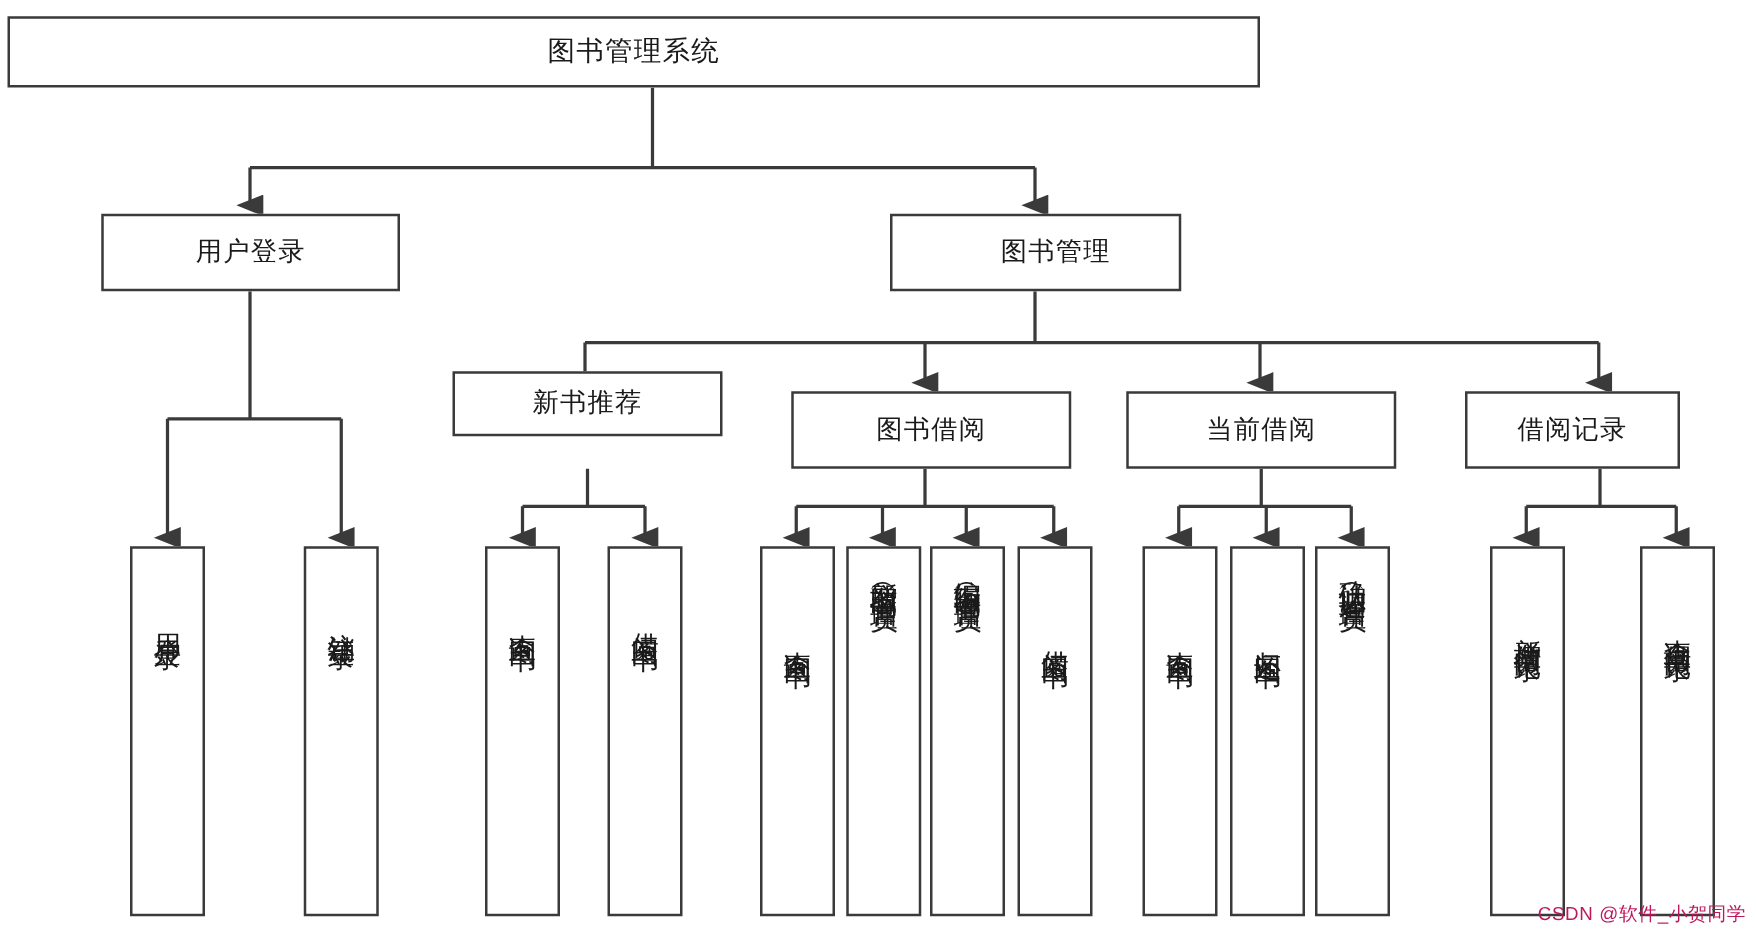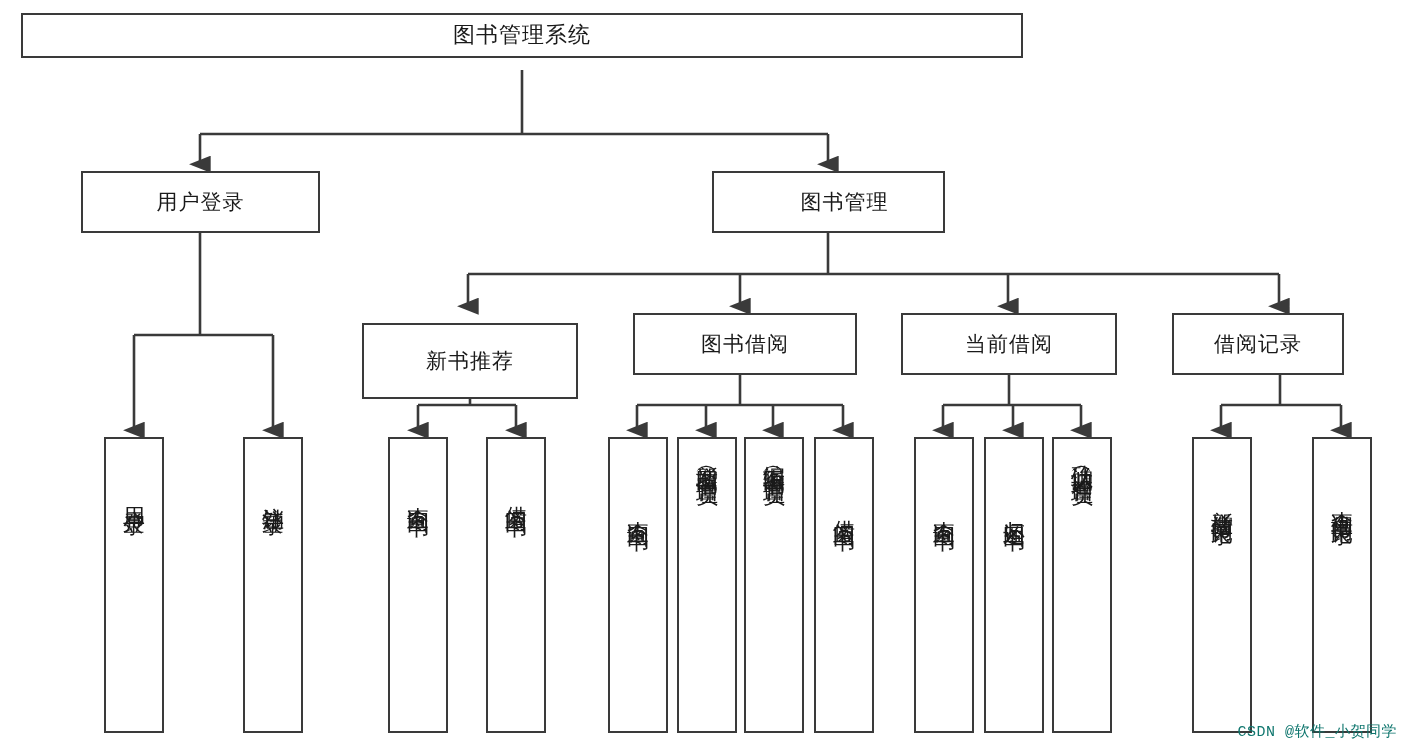--- a/index.html
+++ b/index.html
@@ -72,24 +72,23 @@
     padding-top: 2px;
   }
   .node.vertical.rightgrp .label {
     padding-top: 48px;
   }
   #watermark {
     position: absolute;
     right: 8px;
     bottom: 6px;
     font-size: 15px;
-    color: #0f766e;
+    color: #be185d;
     letter-spacing: 0.5px;
     white-space: nowrap;
-    font-family: Liberation Mono, monospace;
   }
 </style>
 </head>
 <body>
 
 <div id="diagram-root">
 
   <svg class="edges" viewBox="0 0 1405 747" xmlns="http://www.w3.org/2000/svg">
     <defs>
       <marker id="arrow" markerWidth="10" markerHeight="10" refX="3.2" refY="4.4" orient="auto" markerUnits="strokeWidth">
@@ -133,32 +132,32 @@
       <line x1="1013" y1="405" x2="1013" y2="430" marker-end="url(#arrow)"></line>
       <line x1="1081" y1="405" x2="1081" y2="430" marker-end="url(#arrow)"></line>
 
       <line x1="1280" y1="375" x2="1280" y2="405"></line>
       <line x1="1221" y1="405" x2="1341" y2="405"></line>
       <line x1="1221" y1="405" x2="1221" y2="430" marker-end="url(#arrow)"></line>
       <line x1="1341" y1="405" x2="1341" y2="430" marker-end="url(#arrow)"></line>
     </g>
   </svg>
 
-  <div class="node horizontal root" style="left:21px; top:13px; width:1002px; height:45px;">
+  <div class="node horizontal root" style="left:6px; top:13px; width:1002px; height:57px;">
     <span class="label">图书管理系统</span>
   </div>
 
   <div class="node horizontal" style="left:81px; top:171px; width:239px; height:62px;">
     <span class="label">用户登录</span>
   </div>
   <div class="node horizontal" style="left:712px; top:171px; width:233px; height:62px;padding-left:32px;">
     <span class="label">图书管理</span>
   </div>
 
-  <div class="node horizontal" style="left:362px; top:323px; width:216px; height:76px;">
+  <div class="node horizontal" style="left:362px; top:297px; width:216px; height:52px;">
     <span class="label">新书推荐</span>
   </div>
   <div class="node horizontal" style="left:633px; top:313px; width:224px; height:62px;">
     <span class="label">图书借阅</span>
   </div>
   <div class="node horizontal" style="left:901px; top:313px; width:216px; height:62px;align-items:center;">
     <span class="label">当前借阅</span>
   </div>
   <div class="node horizontal" style="left:1172px; top:313px; width:172px; height:62px;">
     <span class="label">借阅记录</span>

